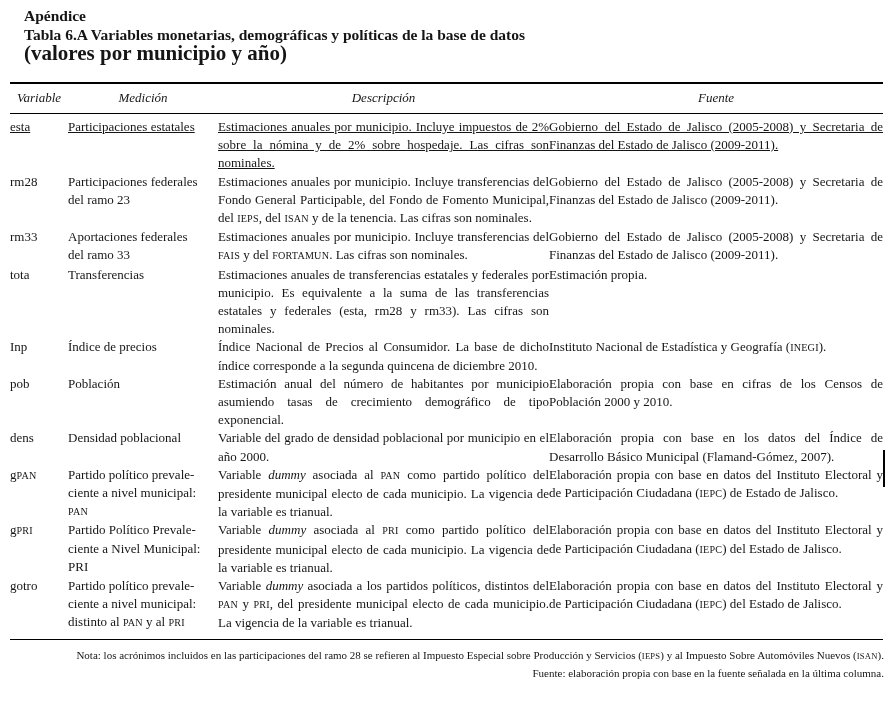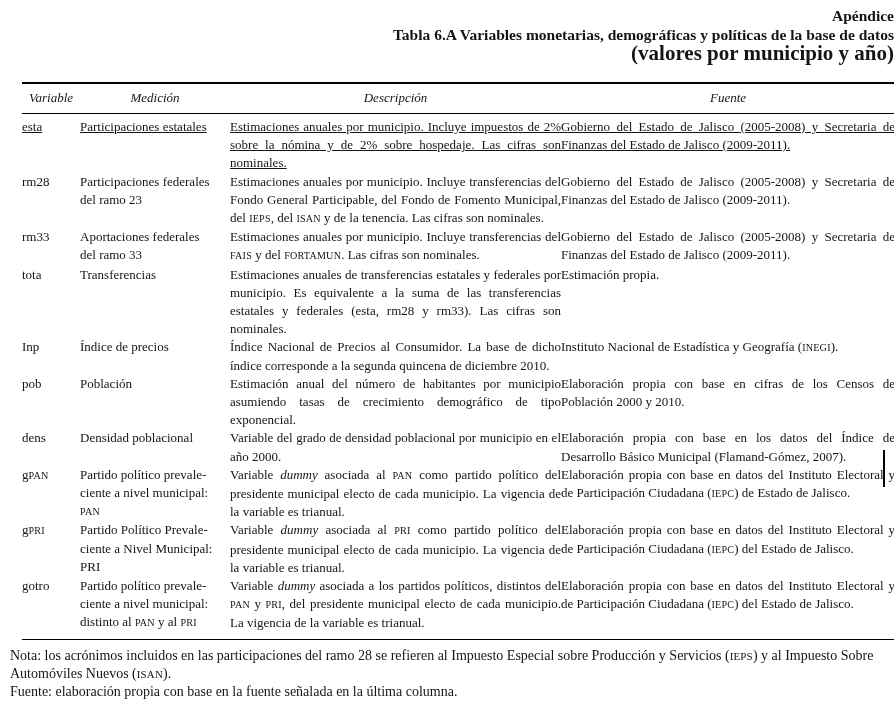--- a/index.html
+++ b/index.html
@@ -4,50 +4,50 @@
 <style>
   html, body { margin:0; padding:0; }
   body {
     width:894px; height:721px; overflow:hidden;
     background:#ffffff; color:#151515;
     font-family:"Liberation Serif", serif;
   }
   .page { position:relative; width:894px; height:721px; }
 
   
-  .titles { padding-top:6px; text-align:right; font-weight:bold; }
+  .titles { padding-top:6px; text-align:left; font-weight:bold;padding-left:24px; }
   .titles .t1 { font-size:15.5px; line-height:19px; }
   .titles .t2 { font-size:15.5px; line-height:19px; }
   .titles .t3 { font-size:21px;   line-height:19px; }
 
   
   table.vars {
     border-collapse:collapse; table-layout:fixed;
-    width:873px; margin:19px 0 0 22px;
+    width:873px; margin:19px 0 0 10px;
   }
   table.vars thead th {
     border-top:2px solid #000;
     border-bottom:1.3px solid #000;
     font-style:italic; font-weight:normal;
     font-size:13px; padding:6px 0 7px 0; text-align:center;
   }
   table.vars tbody td {
     vertical-align:top; font-size:13px; line-height:18.2px; padding:0;
   }
   table.vars tbody tr:first-child td { padding-top:4px;text-decoration:underline; }
   table.vars tbody tr:last-child td { border-bottom:1.3px solid #000; padding-bottom:6px; }
   td.c-var { padding-left:6px; }
   td.c-med { white-space:pre-line; padding-right:5px; font-size:12.6px; }
   td.c-des { text-align:justify; padding-right:4px; }
   td.c-fue { text-align:justify; padding-right:6px; }
 
   .sc { font-size:0.78em; letter-spacing:0.2px; }
 
   
-  .notes { margin:7px 10px 0 10px; font-size:14px; line-height:17.2px; }
+  .notes { margin:7px 10px 0 10px; font-size:11px; line-height:17.2px;text-align:right; }
 
   
   .artifact { position:absolute; left:883px; top:450px; width:2px; height:37px; background:#000; }
 </style>
 </head>
 <body>
 
 <div class="page">
 
   <div class="titles">

